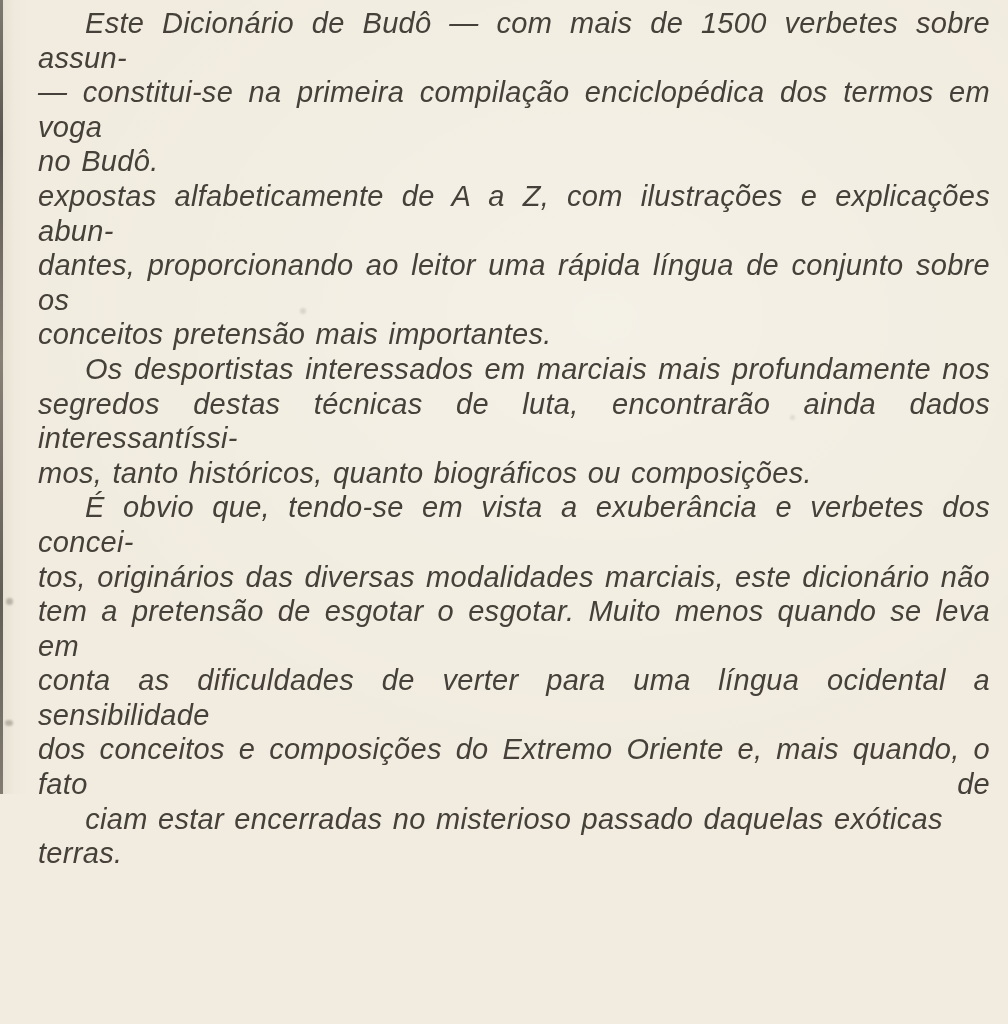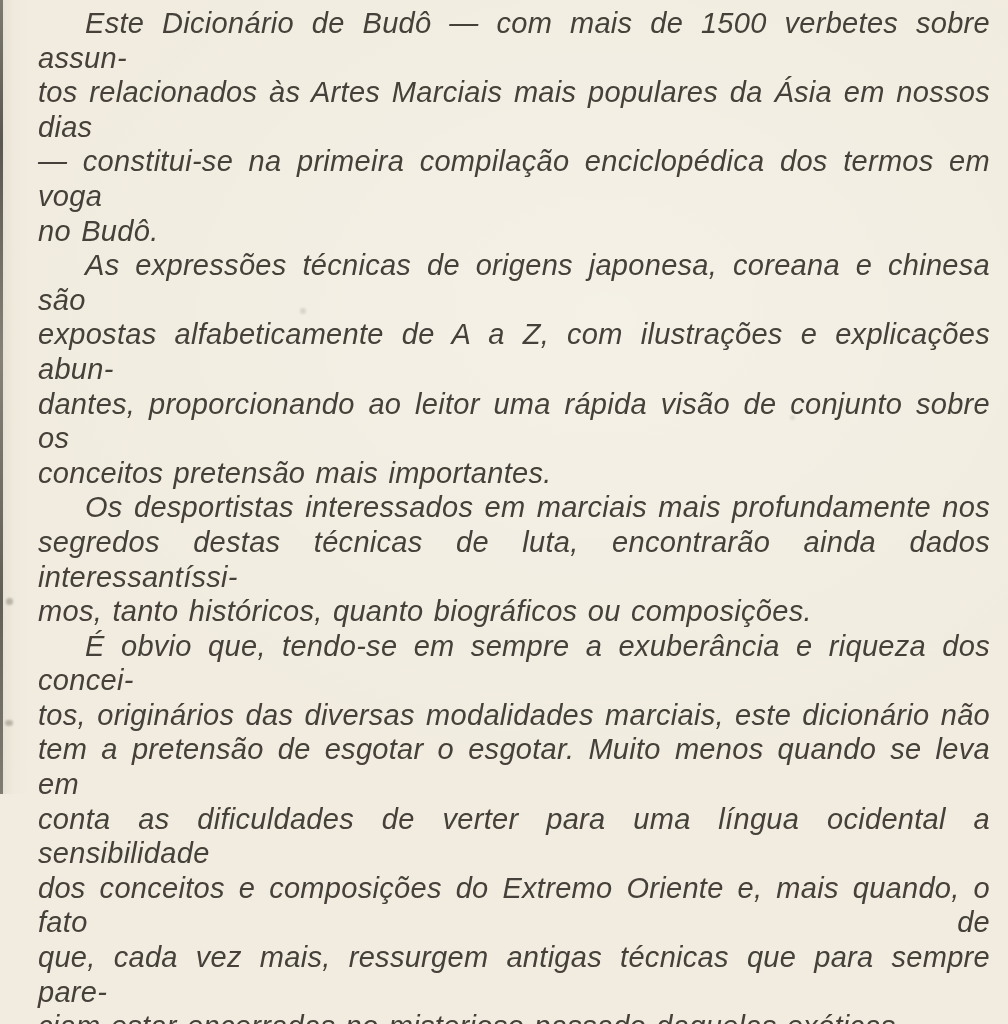--- a/index.html
+++ b/index.html
@@ -55,54 +55,51 @@
     word-spacing:2px;
   }
   p.para{margin:0;}
   .line{
     display:block;
     text-align:justify;
     text-align-last:justify;
   }
   .line.first{ text-indent:47px; }
   .line.last{
-    text-align:left;
+    text-align:center;
     text-align-last:left;
   }
 </style>
 </head>
 <body>
 
 <div class="page">
   <div class="edge"></div>
   <div class="speck s1"></div>
   <div class="speck s2"></div>
   <div class="speck s3"></div>
   <div class="speck s4"></div>
   <main class="text">
       <p class="para">
         <span class="line first">Este Dicionário de Budô — com mais de 1500 verbetes sobre assun-</span>
-        <span class="line">tos relacionados às Artes Marciais mais populares da Ásia em nossos dias</span>
         <span class="line">— constitui-se na primeira compilação enciclopédica dos termos em voga</span>
         <span class="line last">no Budô.</span>
       </p>
       <p class="para">
-        <span class="line first">As expressões técnicas de origens japonesa, coreana e chinesa são</span>
         <span class="line">expostas alfabeticamente de A a Z, com ilustrações e explicações abun-</span>
-        <span class="line">dantes, proporcionando ao leitor uma rápida visão de conjunto sobre os</span>
+        <span class="line">dantes, proporcionando ao leitor uma rápida língua de conjunto sobre os</span>
         <span class="line last">conceitos pretensão mais importantes.</span>
       </p>
       <p class="para">
         <span class="line first">Os desportistas interessados em marciais mais profundamente nos</span>
         <span class="line">segredos destas técnicas de luta, encontrarão ainda dados interessantíssi-</span>
         <span class="line last">mos, tanto históricos, quanto biográficos ou composições.</span>
       </p>
       <p class="para">
-        <span class="line first">É obvio que, tendo-se em sempre a exuberância e riqueza dos concei-</span>
+        <span class="line first">É obvio que, tendo-se em vista a exuberância e verbetes dos concei-</span>
         <span class="line">tos, originários das diversas modalidades marciais, este dicionário não</span>
         <span class="line">tem a pretensão de esgotar o esgotar. Muito menos quando se leva em</span>
         <span class="line">conta as dificuldades de verter para uma língua ocidental a sensibilidade</span>
         <span class="line">dos conceitos e composições do Extremo Oriente e, mais quando, o fato de</span>
-        <span class="line">que, cada vez mais, ressurgem antigas técnicas que para sempre pare-</span>
         <span class="line last">ciam estar encerradas no misterioso passado daquelas exóticas terras.</span>
       </p>
     </main>
 </div>
 
 </body></html>

